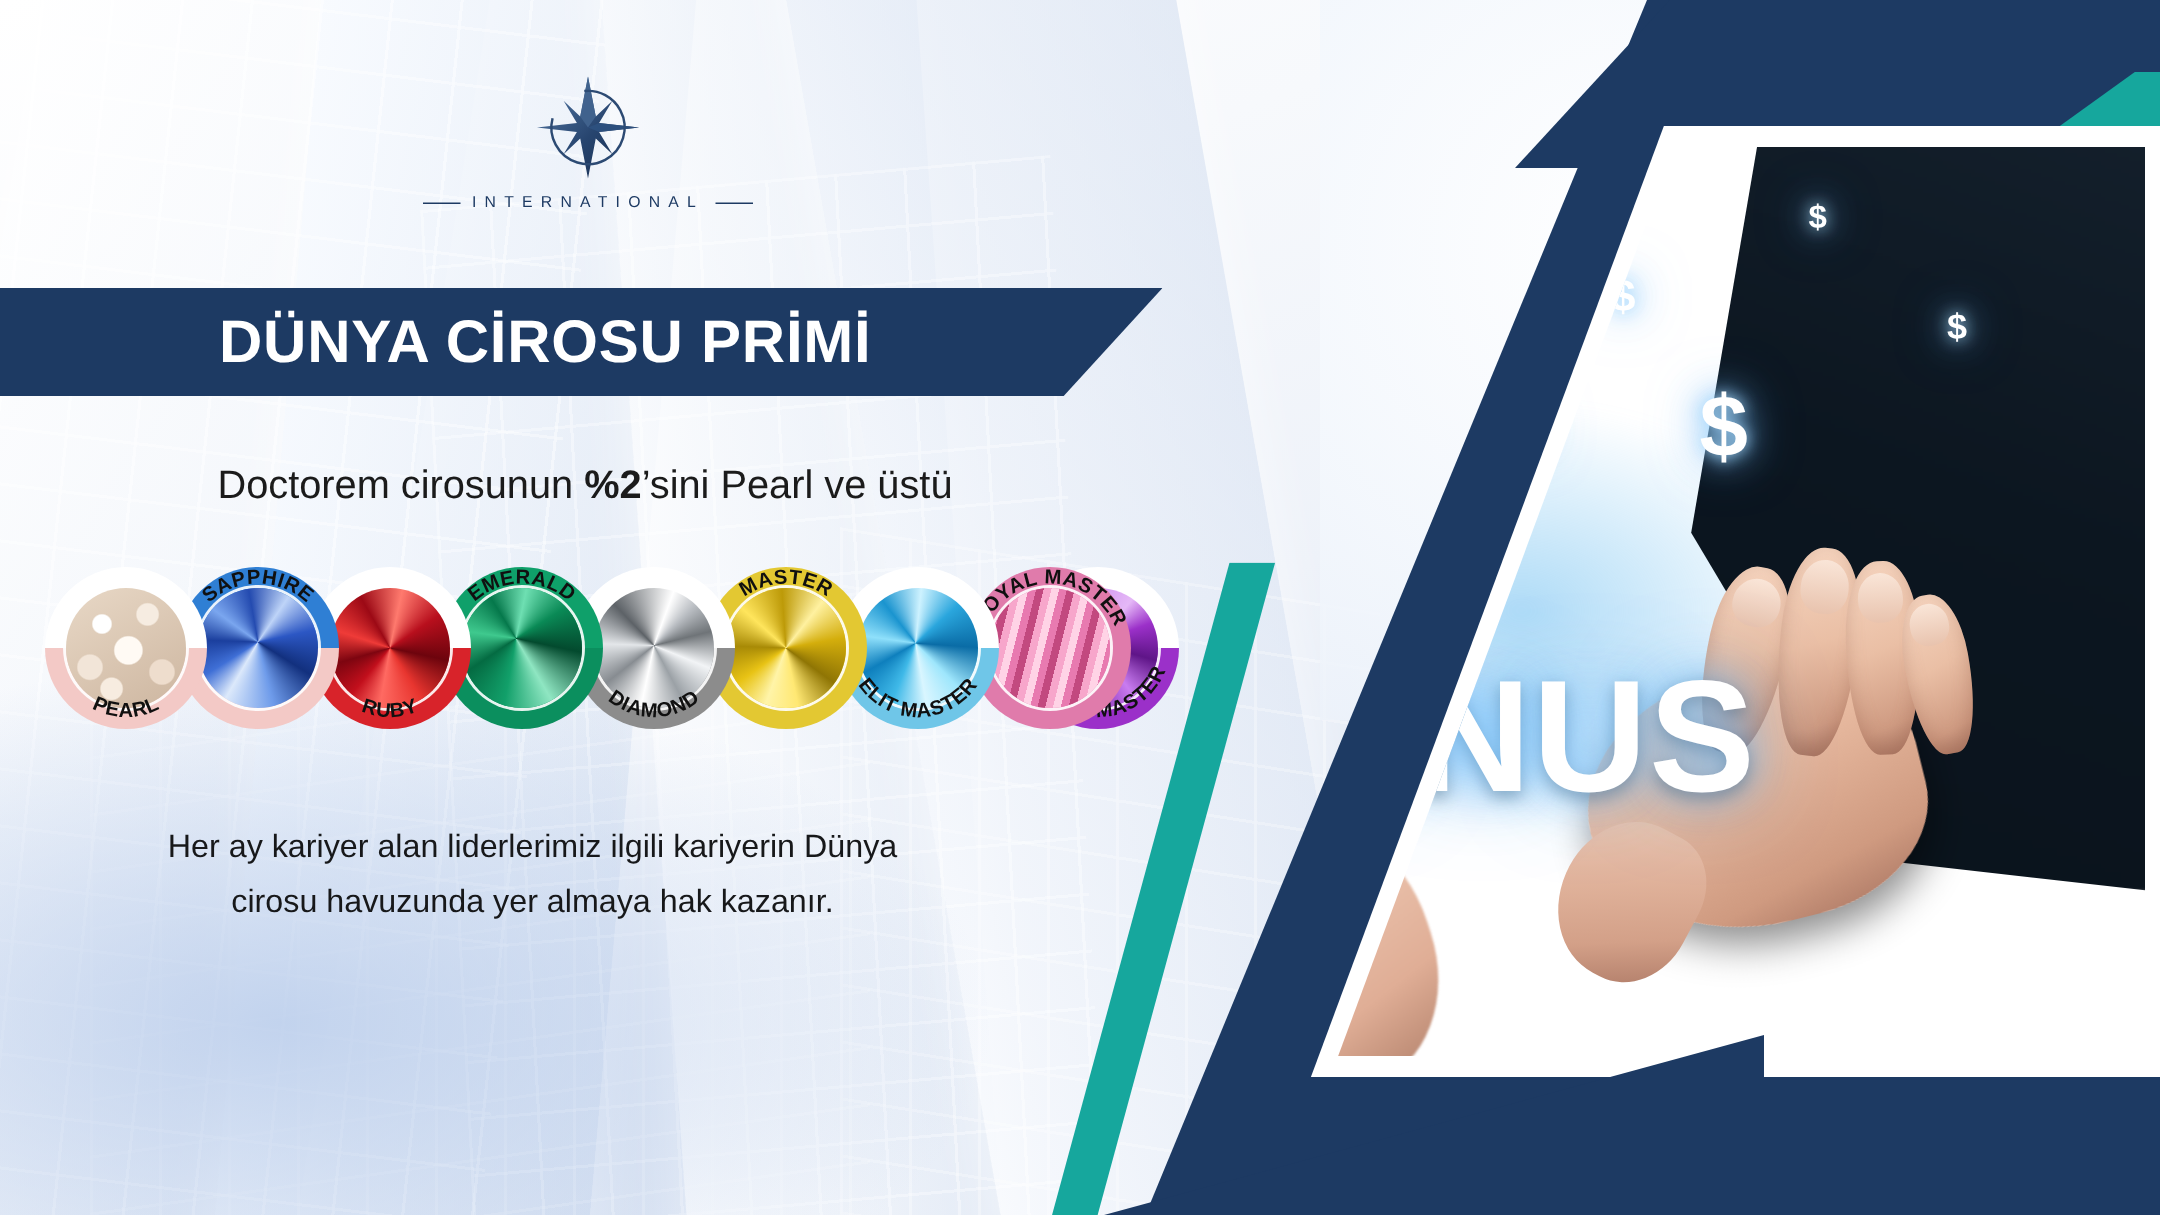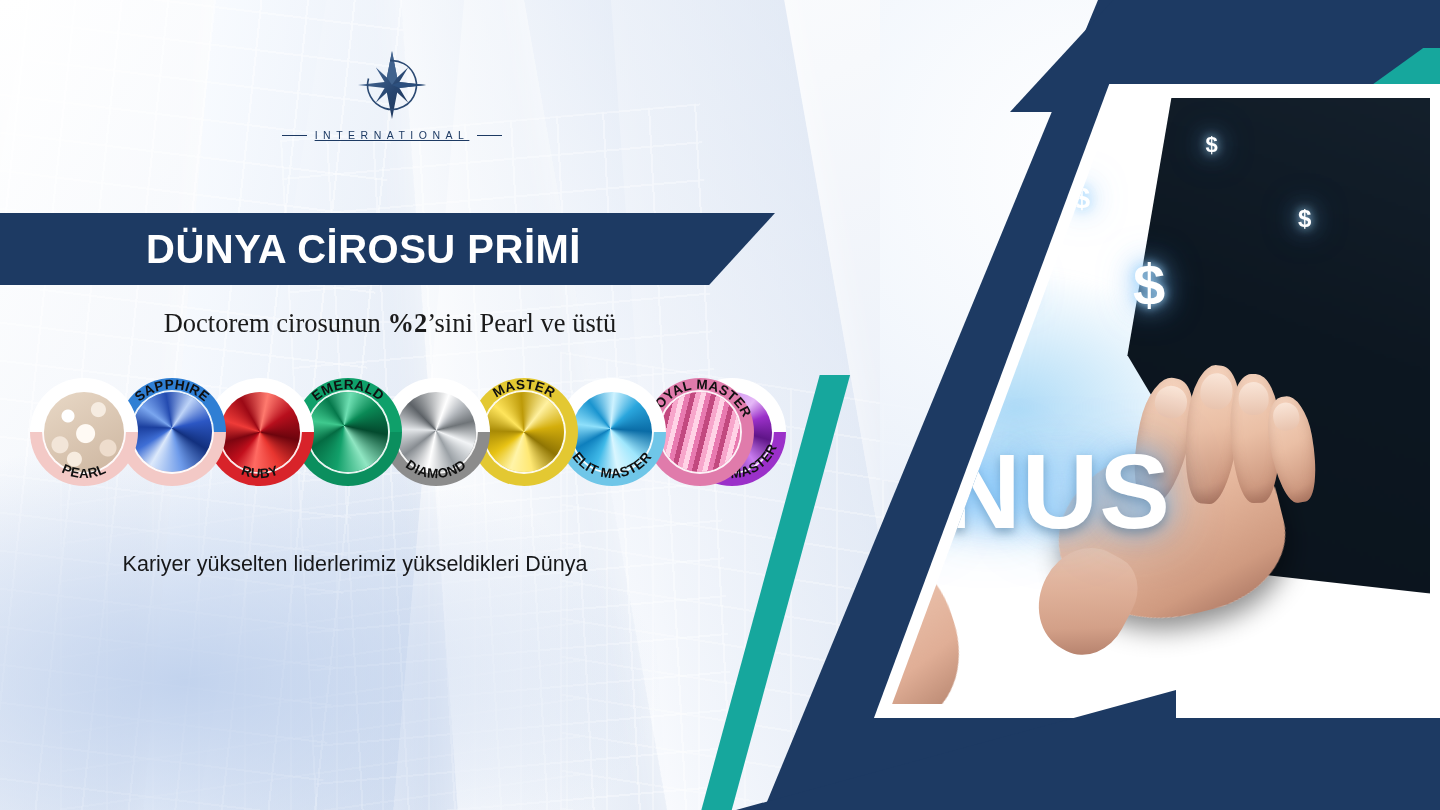--- a/index.html
+++ b/index.html
@@ -184,41 +184,41 @@
   
   .logo { position:absolute; z-index:5; left:282px; top:48px; width:220px; text-align:center; }
   .logo-mark { width:74px; height:74px; margin:0 auto 6px; position:relative; }
   .logo-word {
     font-size:43px; font-weight:bold; color:var(--navy);
     letter-spacing:-.5px; line-height:1;
     font-family:"Liberation Sans", sans-serif;
   }
   .logo-sub {
     margin-top:7px; font-size:10.5px; letter-spacing:5.5px;
-    color:var(--navy); display:flex; align-items:center; justify-content:center; gap:8px;text-decoration:underline;
+    color:var(--navy); display:flex; align-items:center; justify-content:center; gap:8px;
   }
   .logo-sub .rule { height:1px; width:34px; background:var(--navy); display:block; }
 
   
   .banner {
-    position:absolute; z-index:5; left:0; top:213px; width:775px; height:72px;
+    position:absolute; z-index:5; left:0; top:192px; width:775px; height:72px;
     background:var(--navy);
     clip-path:polygon(0 0, 100% 0, 91.5% 100%, 0 100%);
     display:flex; align-items:center;
   }
   .banner-text {
     color:#ffffff; font-size:40px; font-weight:bold; letter-spacing:.5px;
     margin-left:146px; white-space:nowrap;
   }
 
   
   .subtitle {
     position:absolute; z-index:5; left:40px; top:306px; width:700px;
     text-align:center; color:#1b1b1b;
-    font-size:26.5px; line-height:1.32;font-family:Liberation Serif, serif;
+    font-size:26.5px; line-height:1.32;
   }
   .subtitle b { font-weight:bold; }
 
   
   .ranks { position:absolute; z-index:5; left:30px; top:378px; width:740px; height:110px; }
   .rank { position:absolute; top:0; width:108px; height:108px; }
   .ring {
     position:absolute; inset:0; border-radius:50%;
     overflow:hidden;
   }
@@ -475,14 +475,15 @@
       <div class="rank-label"><svg viewBox="0 0 108 108" aria-hidden="true">
           <defs>
             <path id="arc8" d="M 6,52 A 48,48 0 0 0 102,52"></path>
           </defs>
           <text><textPath href="#arc8" startOffset="50%" text-anchor="middle">WORLD MASTER</textPath></text>
         </svg></div>
     </div>
   </div>
 
 <div class="body-text" id="body-text">
-    <div>Kariyer yükselten liderlerimiz yükseldikleri Dünya</div>
+    <div>Her ay kariyer alan liderlerimiz ilgili kariyerin Dünya</div>
+    <div>cirosu havuzunda yer almaya hak kazanır.</div>
   </div>
 
 </body></html>

